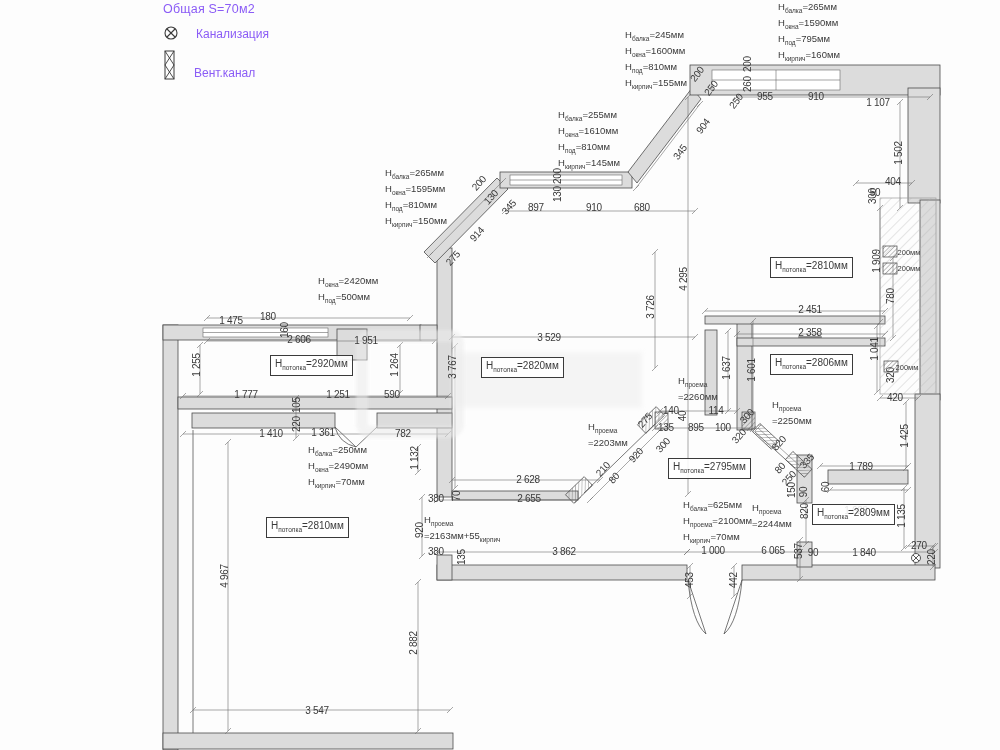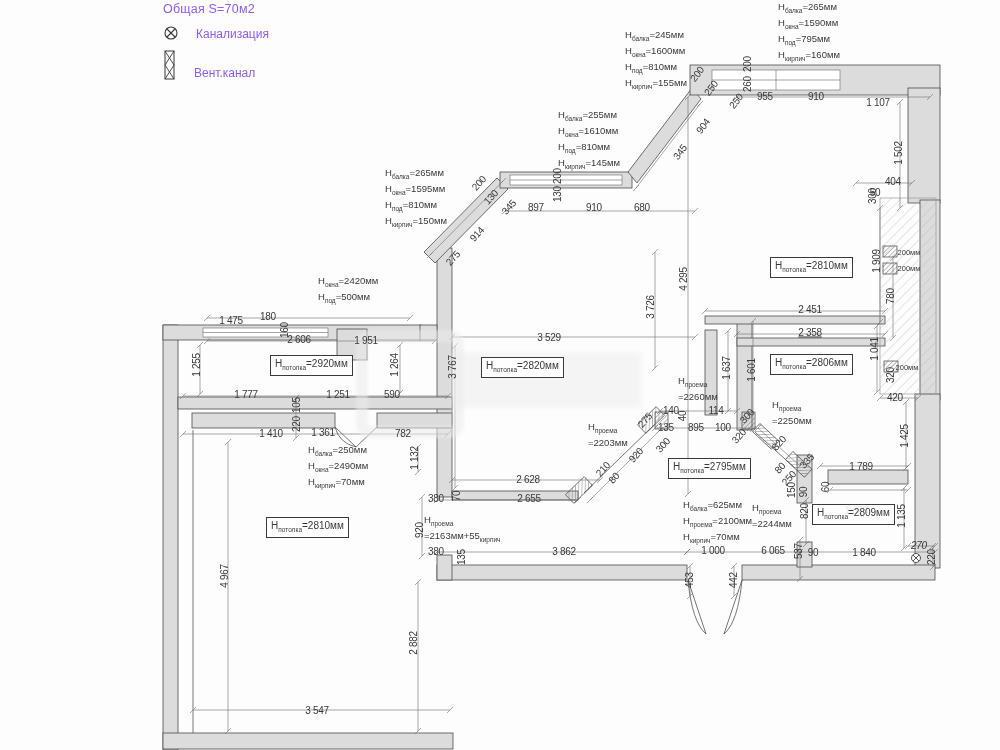--- a/index.html
+++ b/index.html
@@ -370,21 +370,21 @@
       <div class="dim" style="left: 791px; top: 490px; transform: translate(-50%, -50%) rotate(-90deg);">150</div>
       <div class="dim" style="left: 803px; top: 492px; transform: translate(-50%, -50%) rotate(-90deg);">90</div>
       <div class="dim" style="left: 825px; top: 487px; transform: translate(-50%, -50%) rotate(-90deg);">60</div>
       <div class="dim" style="left: 804px; top: 511px; transform: translate(-50%, -50%) rotate(-90deg);">820</div>
       <div class="dim" style="left: 861px; top: 466px; transform: translate(-50%, -50%) rotate(0deg);">1 789</div>
       <div class="dim" style="left: 856px; top: 510px; transform: translate(-50%, -50%) rotate(0deg);">1 628</div>
       <div class="dim" style="left: 901px; top: 516px; transform: translate(-50%, -50%) rotate(-90deg);">1 135</div>
       <div class="dim" style="left: 798px; top: 551px; transform: translate(-50%, -50%) rotate(-90deg);">537</div>
       <div class="dim" style="left: 813px; top: 552px; transform: translate(-50%, -50%) rotate(0deg);">90</div>
       <div class="dim" style="left: 864px; top: 552px; transform: translate(-50%, -50%) rotate(0deg);">1 840</div>
-      <div class="dim" style="left: 919px; top: 545px; transform: translate(-50%, -50%) rotate(0deg); font-style: italic;">270</div>
+      <div class="dim" style="left: 919px; top: 545px; transform: translate(-50%, -50%) rotate(0deg);">270</div>
       <div class="dim" style="left: 931px; top: 557px; transform: translate(-50%, -50%) rotate(-90deg);">220</div>
       <div class="dim" style="left: 713px; top: 550px; transform: translate(-50%, -50%) rotate(0deg);">1 000</div>
       <div class="dim" style="left: 773px; top: 550px; transform: translate(-50%, -50%) rotate(0deg);">6 065</div>
       <div class="dim" style="left: 689px; top: 580px; transform: translate(-50%, -50%) rotate(-90deg);">453</div>
       <div class="dim" style="left: 733px; top: 580px; transform: translate(-50%, -50%) rotate(-90deg);">442</div>
       <div class="hblock" style="left: 625px; top: 28px;">
         <div>H<sub>балка</sub><span>=245мм</span></div>
         <div>H<sub>окна</sub><span>=1600мм</span></div>
         <div>H<sub>под</sub><span>=810мм</span></div>
         <div>H<sub>кирпич</sub><span>=155мм</span></div>

